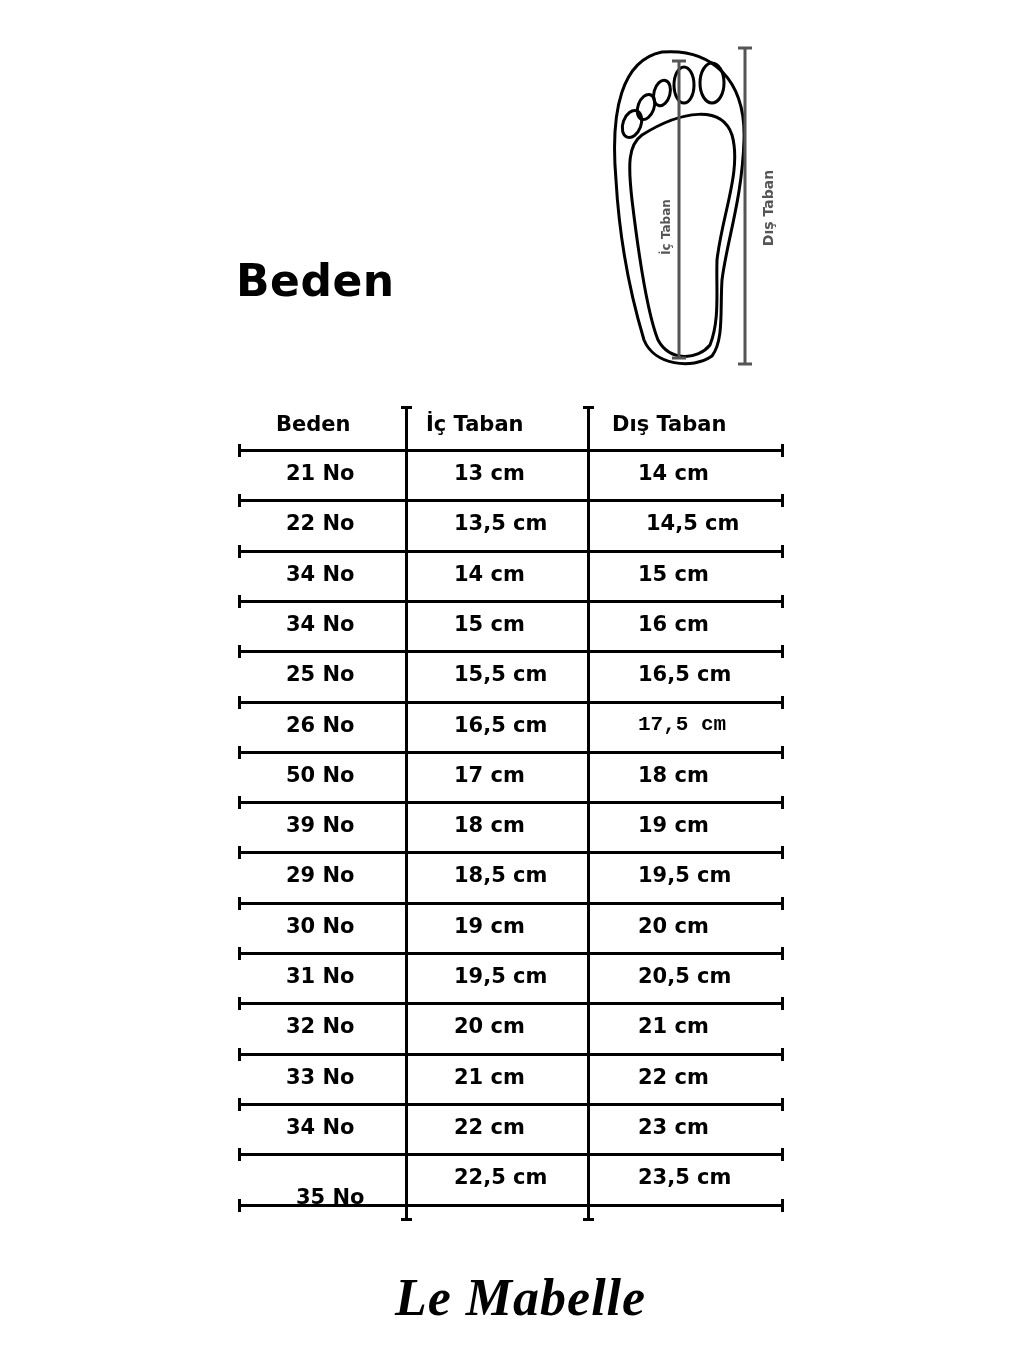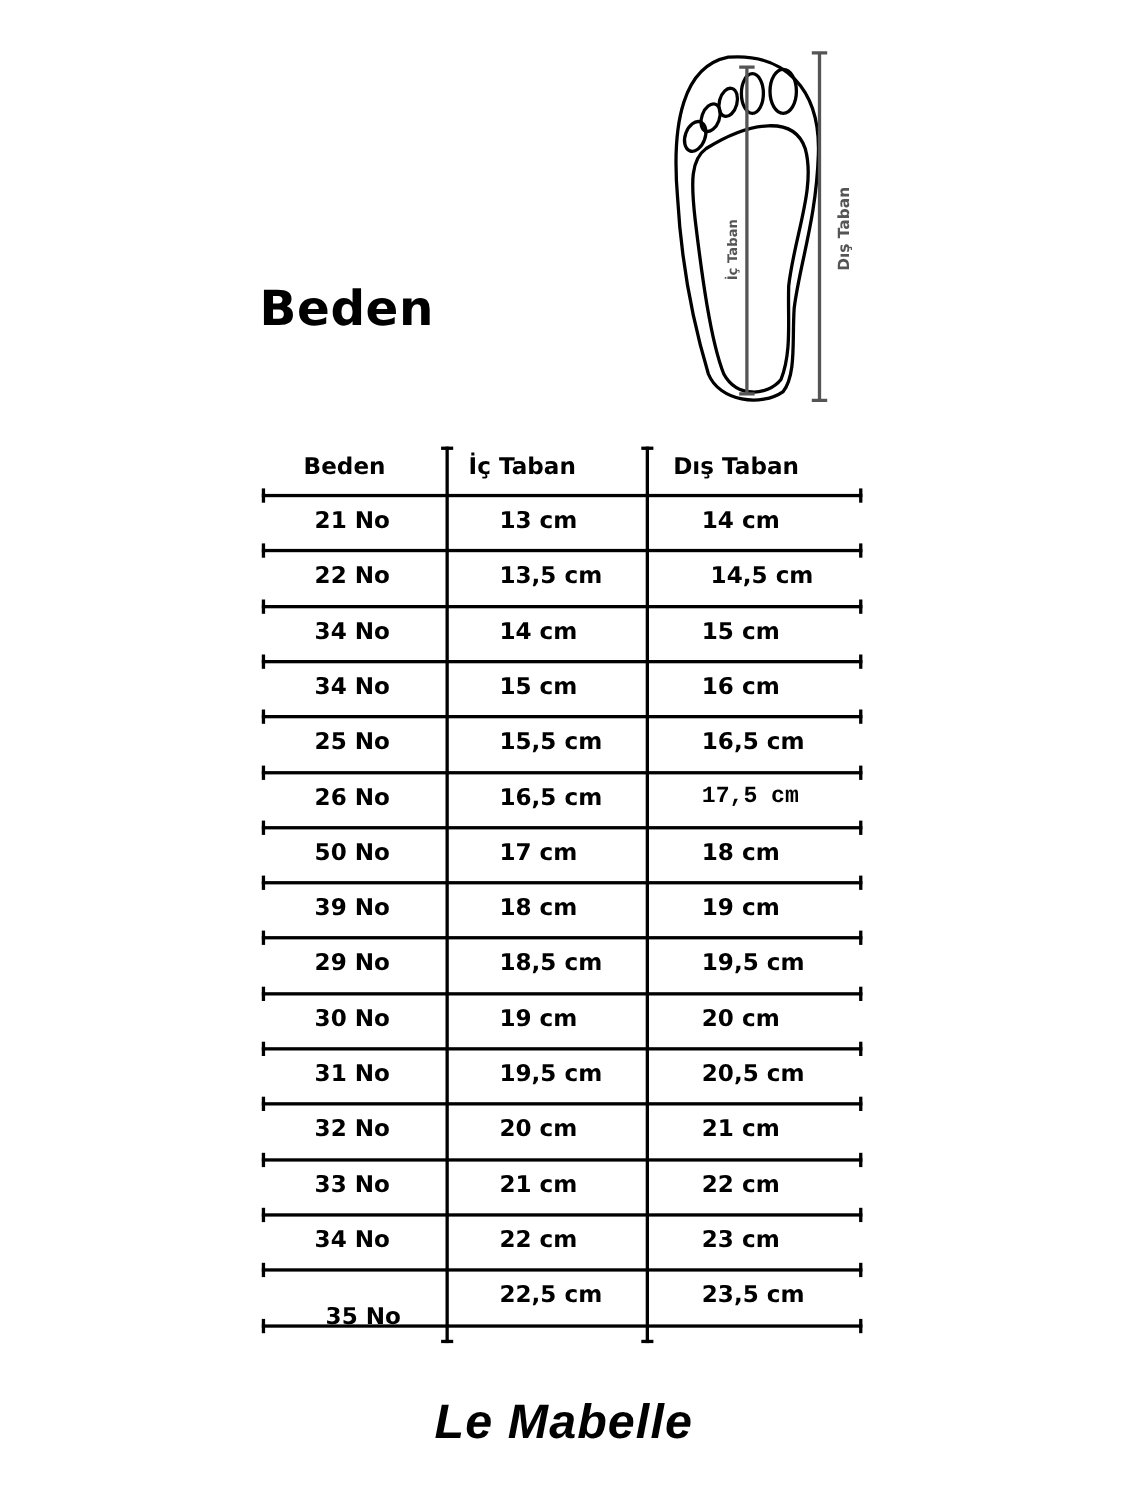--- a/index.html
+++ b/index.html
@@ -13,22 +13,22 @@
   .hline { position: absolute; left: 0; width: 546px; height: 3px; background: #000; }
   .hline::before, .hline::after { content: ""; position: absolute; top: -5px; width: 3px; height: 13px; background: #000; }
   .hline::before { left: 0; }
   .hline::after { right: 0; }
   .vline { position: absolute; width: 3px; background: #000; top: 6px; height: 815px; }
   .vline::before, .vline::after { content: ""; position: absolute; left: -4px; width: 11px; height: 3px; background: #000; }
   .vline::before { top: 0; }
   .vline::after { bottom: 0; }
   .cell { position: absolute; font-weight: bold; font-size: 21px; white-space: nowrap; }
   .hdr { position: absolute; font-weight: bold; font-size: 21px; top: 12px; white-space: nowrap; }
-  .brand { position: absolute; left: 395px; top: 1268px; font-family: Liberation Sans, sans-serif;
-           font-style: italic; font-weight: bold; font-size: 44px; letter-spacing: 1px; }
+  .brand { position: absolute; left: 395px; top: 1268px; font-family: Liberation Serif, serif;
+           font-style: italic; font-weight: bold; font-size: 52px; letter-spacing: 1px; }
 </style>
 </head>
 <body>
 
 <div class="title">
   <div>Beden</div>
 </div>
 
 <div class="foot">
   <svg width="190" height="340" viewBox="0 0 190 340">

